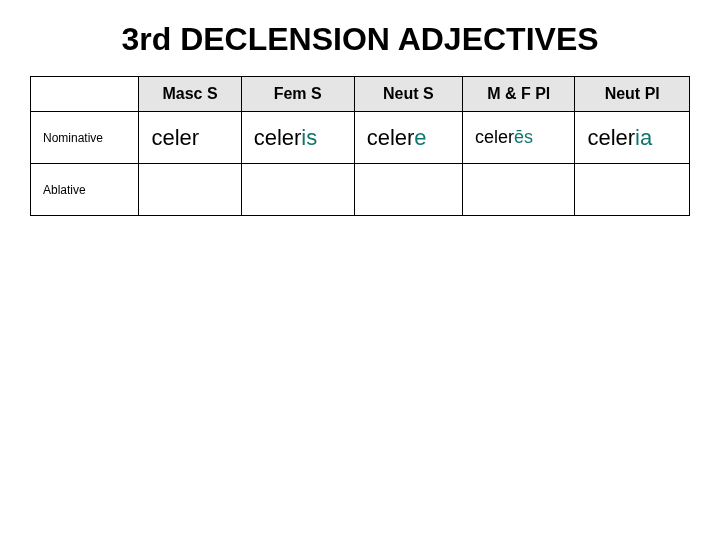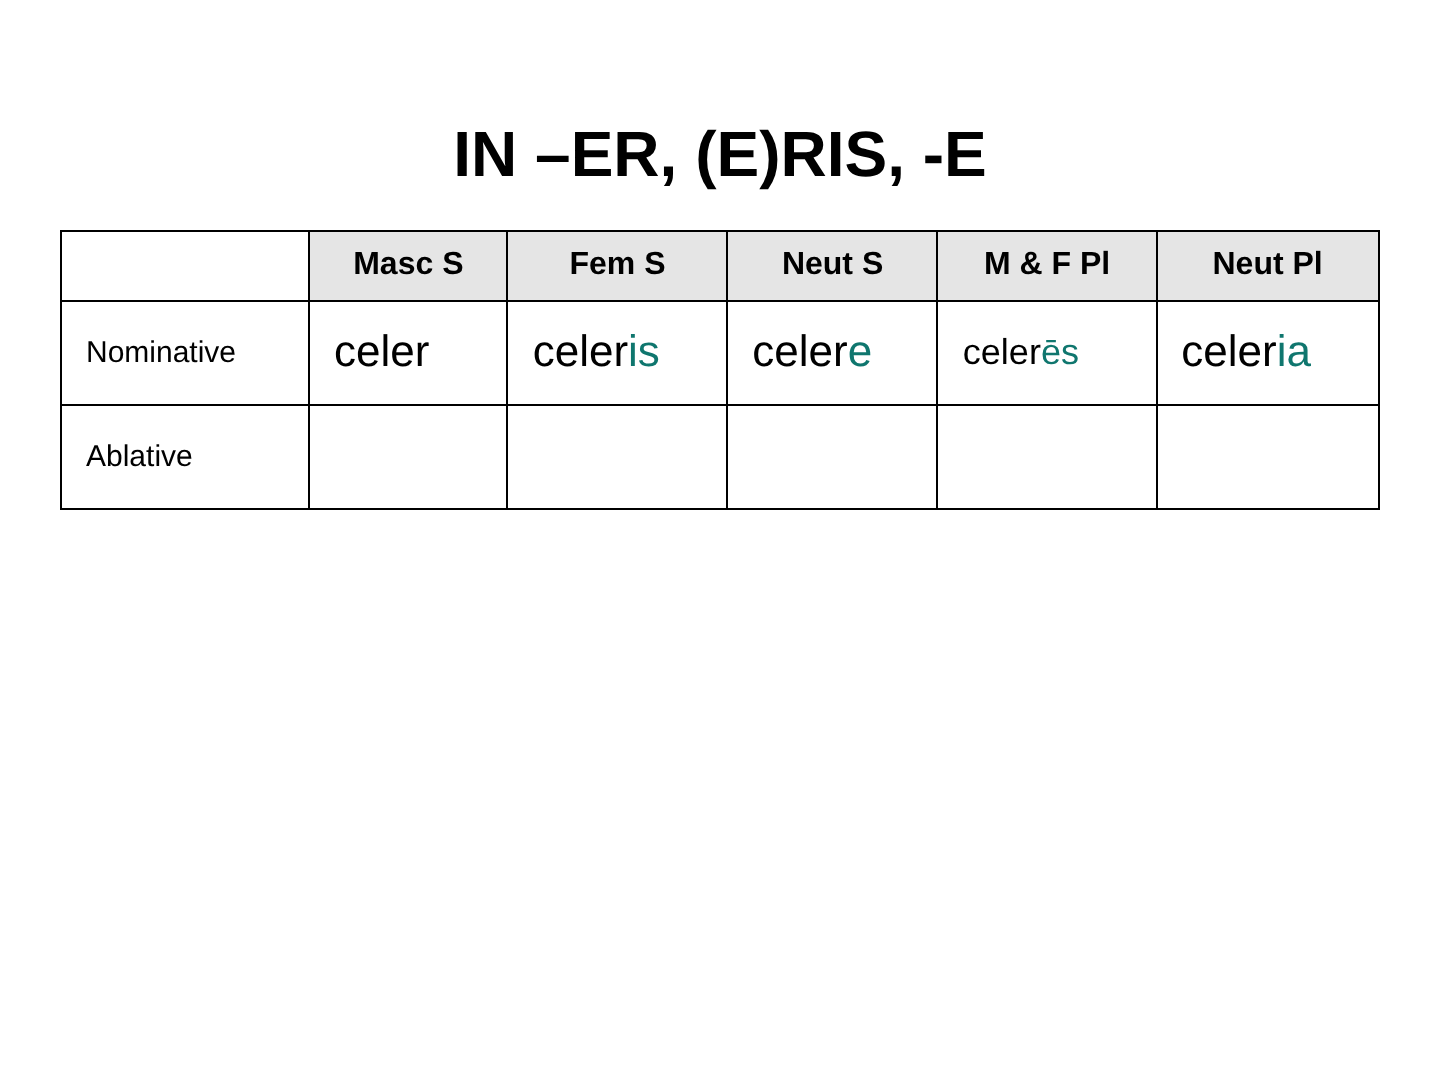--- a/index.html
+++ b/index.html
@@ -40,21 +40,21 @@
       vertical-align: middle;
     }
 
     th {
       text-align: center;
       font-weight: bold;
       background: #e5e5e5;
     }
 
     td.row-label {
-      font-size: 15px;
+      font-size: 12px;
       font-weight: normal;
       text-align: left;
       white-space: nowrap;
     }
 
     td.cell-content {
       text-align: left;
       min-height: 48px;
       height: 52px;
     }
@@ -85,22 +85,21 @@
 
     .header-row th:first-child {
       border: 1px solid #000;
       background: #ffffff;
     }
   </style>
 </head>
 <body>
 
 <div class="page-title">
-  <br>
-  <span>IN –ER, (E)RIS, -E</span>
+  <span>3rd DECLENSION ADJECTIVES</span><br>
 </div>
 
 <table>
   <thead>
     <tr class="header-row">
       <th></th>
       <th>Masc S</th>
       <th>Fem S</th>
       <th>Neut S</th>
       <th>M &amp; F Pl</th>

